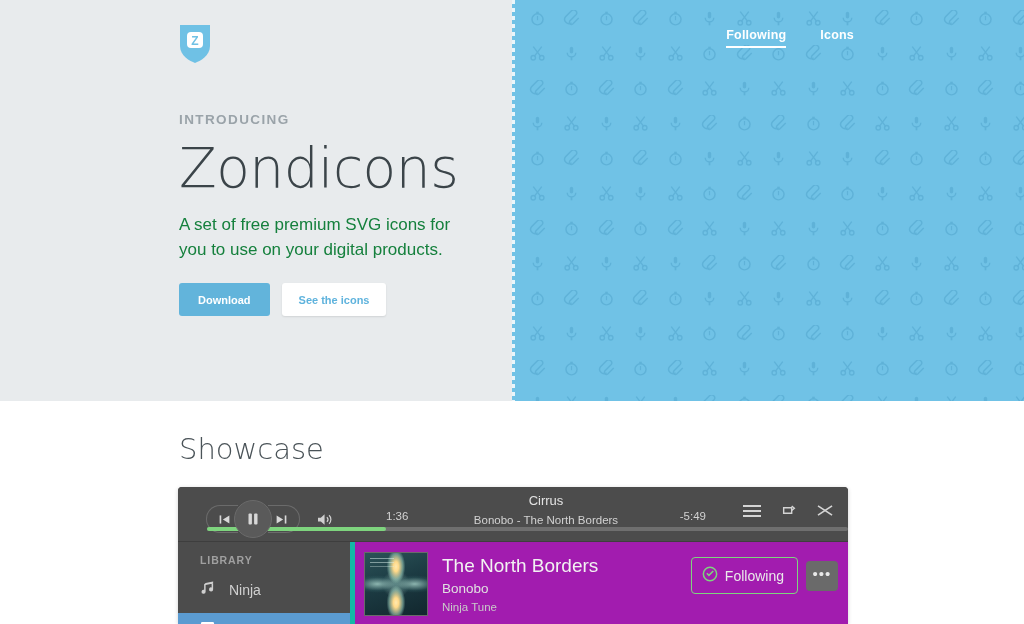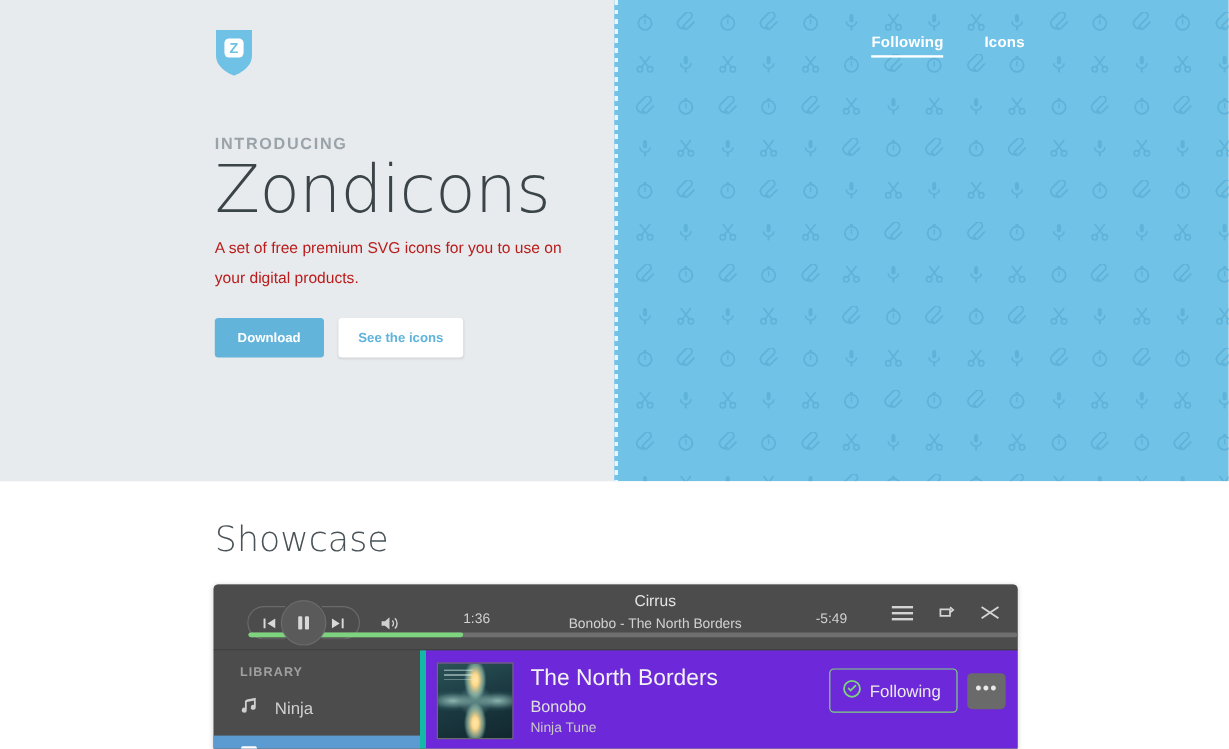--- a/index.html
+++ b/index.html
@@ -24,29 +24,30 @@
     background: #e8ebed;
   }
   .logo {
     position: absolute; left: 178px; top: 22px;
     width: 34px; height: 42px;
   }
   .hero-text { position: absolute; left: 179px; top: 112px; width: 330px; }
   .introducing {
     font-size: 13.5px; letter-spacing: 1.4px; font-weight: bold;
     color: #9aa3a9; text-transform: uppercase;
+    margin-bottom: 10px;
   }
   .bigtitle {
     font-size: 55px; line-height: 63px; font-weight: 300;
     color: #3b4449; letter-spacing: -0.5px;
     font-family: "DejaVu Sans", sans-serif;
   }
   .lede {
-    margin-top: 4px;
-    font-size: 13px; line-height: 25px; color: #b91c1c;
+    margin-top: 12px;
+    font-size: 17px; line-height: 25px; color: #15803d;
     width: 290px;
   }
   .btnrow { margin-top: 21px; display: flex; gap: 12px; }
   .btn {
     display: inline-flex; align-items: center; justify-content: center;
     height: 33px; border-radius: 3px;
     font-size: 11px; font-weight: bold;
     cursor: pointer; user-select: none;
   }
   .btn-primary {
@@ -190,21 +191,21 @@
     display: flex; align-items: center; gap: 14px;
     height: 31px; padding-left: 22px;
     color: #d0d0d0; font-size: 14px; cursor: pointer;
     margin-top: 8px;
   }
   .lib-item.selected { background: #5b9bd1; color: #ffffff; }
   .lib-item svg { fill: #cfcfcf; width: 15px; height: 15px; }
   .lib-item.selected svg { fill: #ffffff; }
 
   .content {
-    flex: 1; background: #6d28d9; position: relative;
+    flex: 1; background: #a21caf; position: relative;
   }
   .album-row {
     display: flex; align-items: flex-start; padding: 10px 0 0 9px;
   }
   .album-art {
     width: 64px; height: 64px; flex: 0 0 64px;
     border: 1px solid #6a6a6a;
     background:
       radial-gradient(ellipse 12px 22px at 50% 22%, #ffe9b0 0%, #ffd98a 22%, rgba(160,210,190,.55) 58%, rgba(30,60,66,0) 78%),
       radial-gradient(ellipse 12px 22px at 50% 80%, #ffe9b0 0%, #ffd98a 22%, rgba(160,210,190,.55) 58%, rgba(30,60,66,0) 78%),

